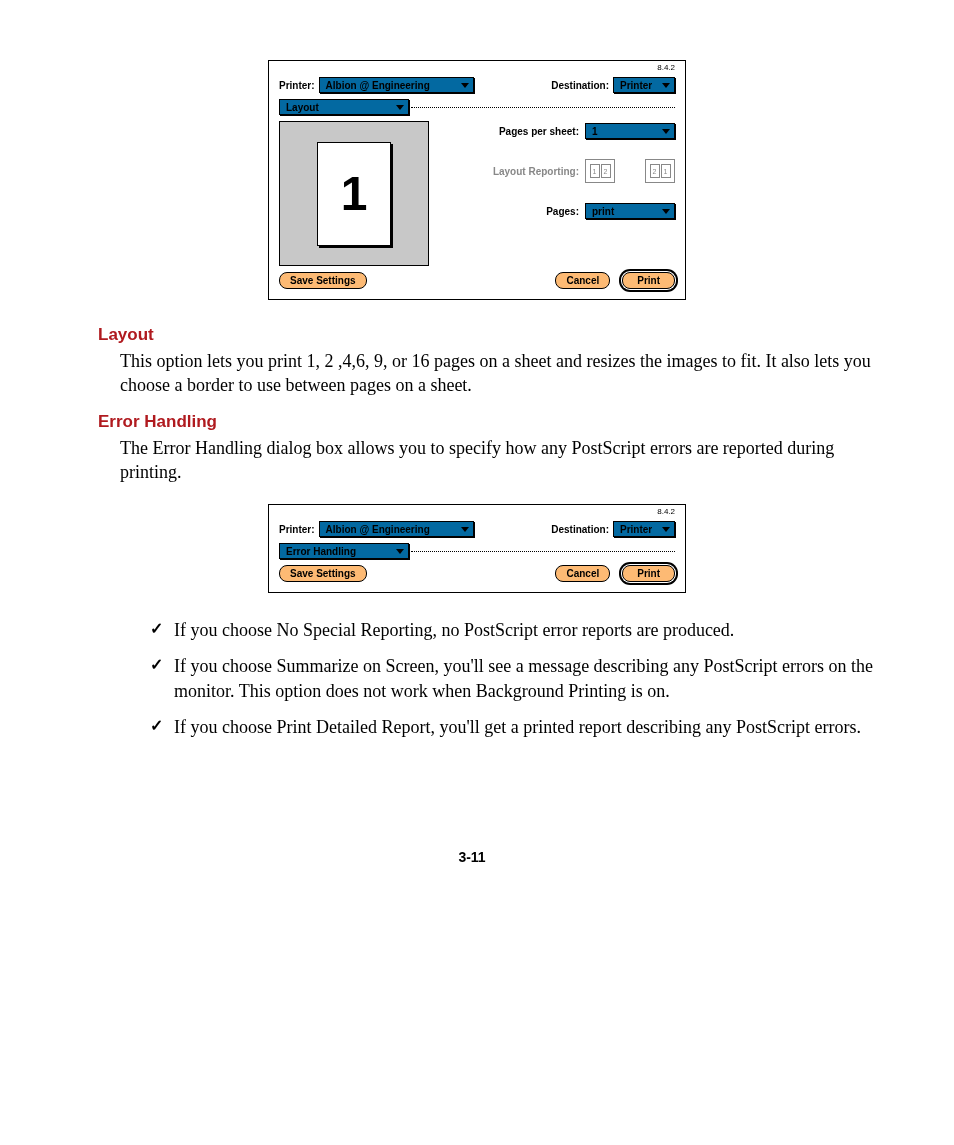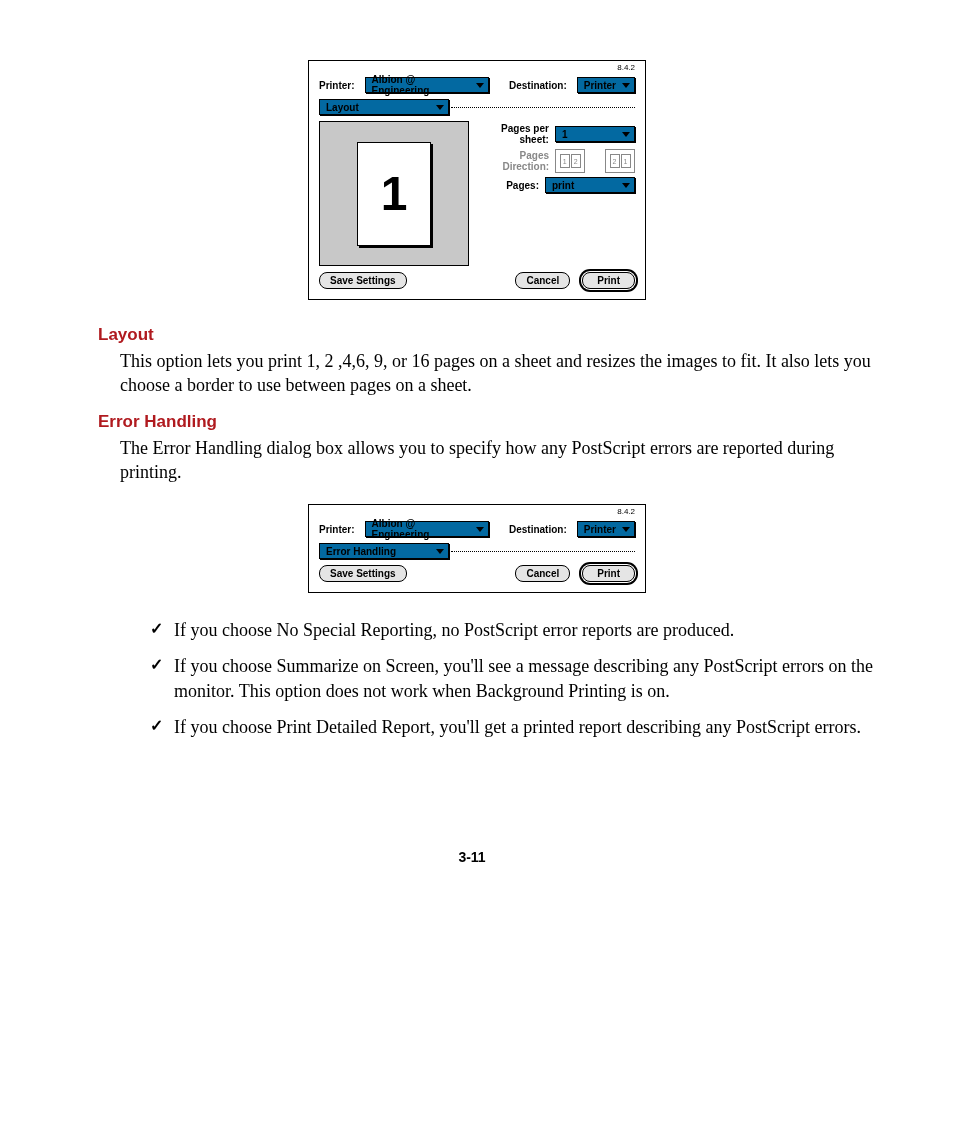--- a/index.html
+++ b/index.html
@@ -13,36 +13,36 @@
     width: 954px;
   }
   .dialog-wrap {
     display: flex;
     justify-content: center;
     margin: 20px 0 25px 0;
   }
   .dialog {
     border: 1px solid #000;
     background: #fff;
-    width: 338px;
+    width: 418px;
     font-family: 'Geneva', 'Helvetica', Arial, sans-serif;
     font-size: 10px;
     position: relative;
     padding: 6px 10px 10px 10px;
   }
   .dialog .version {
     position: absolute;
     top: 2px;
     right: 10px;
     font-size: 8px;
   }
   .row1 {
     display: flex;
     align-items: center;
-    gap: 10px;
+    gap: 4px;
     margin-top: 10px;
   }
   .row1 .label { font-weight: bold; }
   .dropdown {
     display: inline-flex;
     align-items: center;
     justify-content: space-between;
     border: 1px solid #000;
     box-shadow: 1px 1px 0 #000;
     height: 16px;
@@ -94,21 +94,21 @@
     align-items: center;
     justify-content: center;
     font-size: 48px;
     font-weight: bold;
     font-family: 'Arial Black', Arial, sans-serif;
   }
   .settings-col {
     flex: 1;
     display: flex;
     flex-direction: column;
-    gap: 4px;
+    gap: 20px;
     padding-top: 2px;
   }
   .setting-row {
     display: flex;
     align-items: center;
     justify-content: flex-end;
     gap: 6px;
   }
   .setting-row .slabel { font-weight: bold; text-align: right; }
   .setting-row.dim .slabel { color: #888; }
@@ -131,21 +131,21 @@
   .button-row {
     margin-top: 6px;
     display: flex;
     align-items: center;
   }
   .btn {
     border: 1px solid #000;
     border-radius: 8px;
     padding: 2px 10px;
     font-weight: bold;
-    background: #e5e5e5;
+    background: #fdba74;
     font-size: 10px;
   }
   .btn.default {
     border: 1px solid #000;
     box-shadow: 0 0 0 1px #fff, 0 0 0 3px #000;
     border-radius: 8px;
     padding: 2px 14px;
   }
   .spacer { flex: 1; }
   .radio-group {
@@ -243,21 +243,21 @@
       </div>
       <div class="settings-col">
         <div class="setting-row">
           <span class="slabel">Pages per sheet:</span>
           <span class="dropdown" style="width:90px">
             <span>1</span>
             <span class="arrow"></span>
           </span>
         </div>
         <div class="setting-row dim">
-          <span class="slabel">Pages Direction:</span>
+          <span class="slabel">Layout Reporting:</span>
           <span style="display:inline-flex; gap:8px; width:90px; justify-content:space-between;">
             <span class="layout-btn">
               <span class="mini">1</span>
               <span class="mini">2</span>
             </span>
             <span class="layout-btn">
               <span class="mini">2</span>
               <span class="mini">1</span>
             </span>
           </span>

